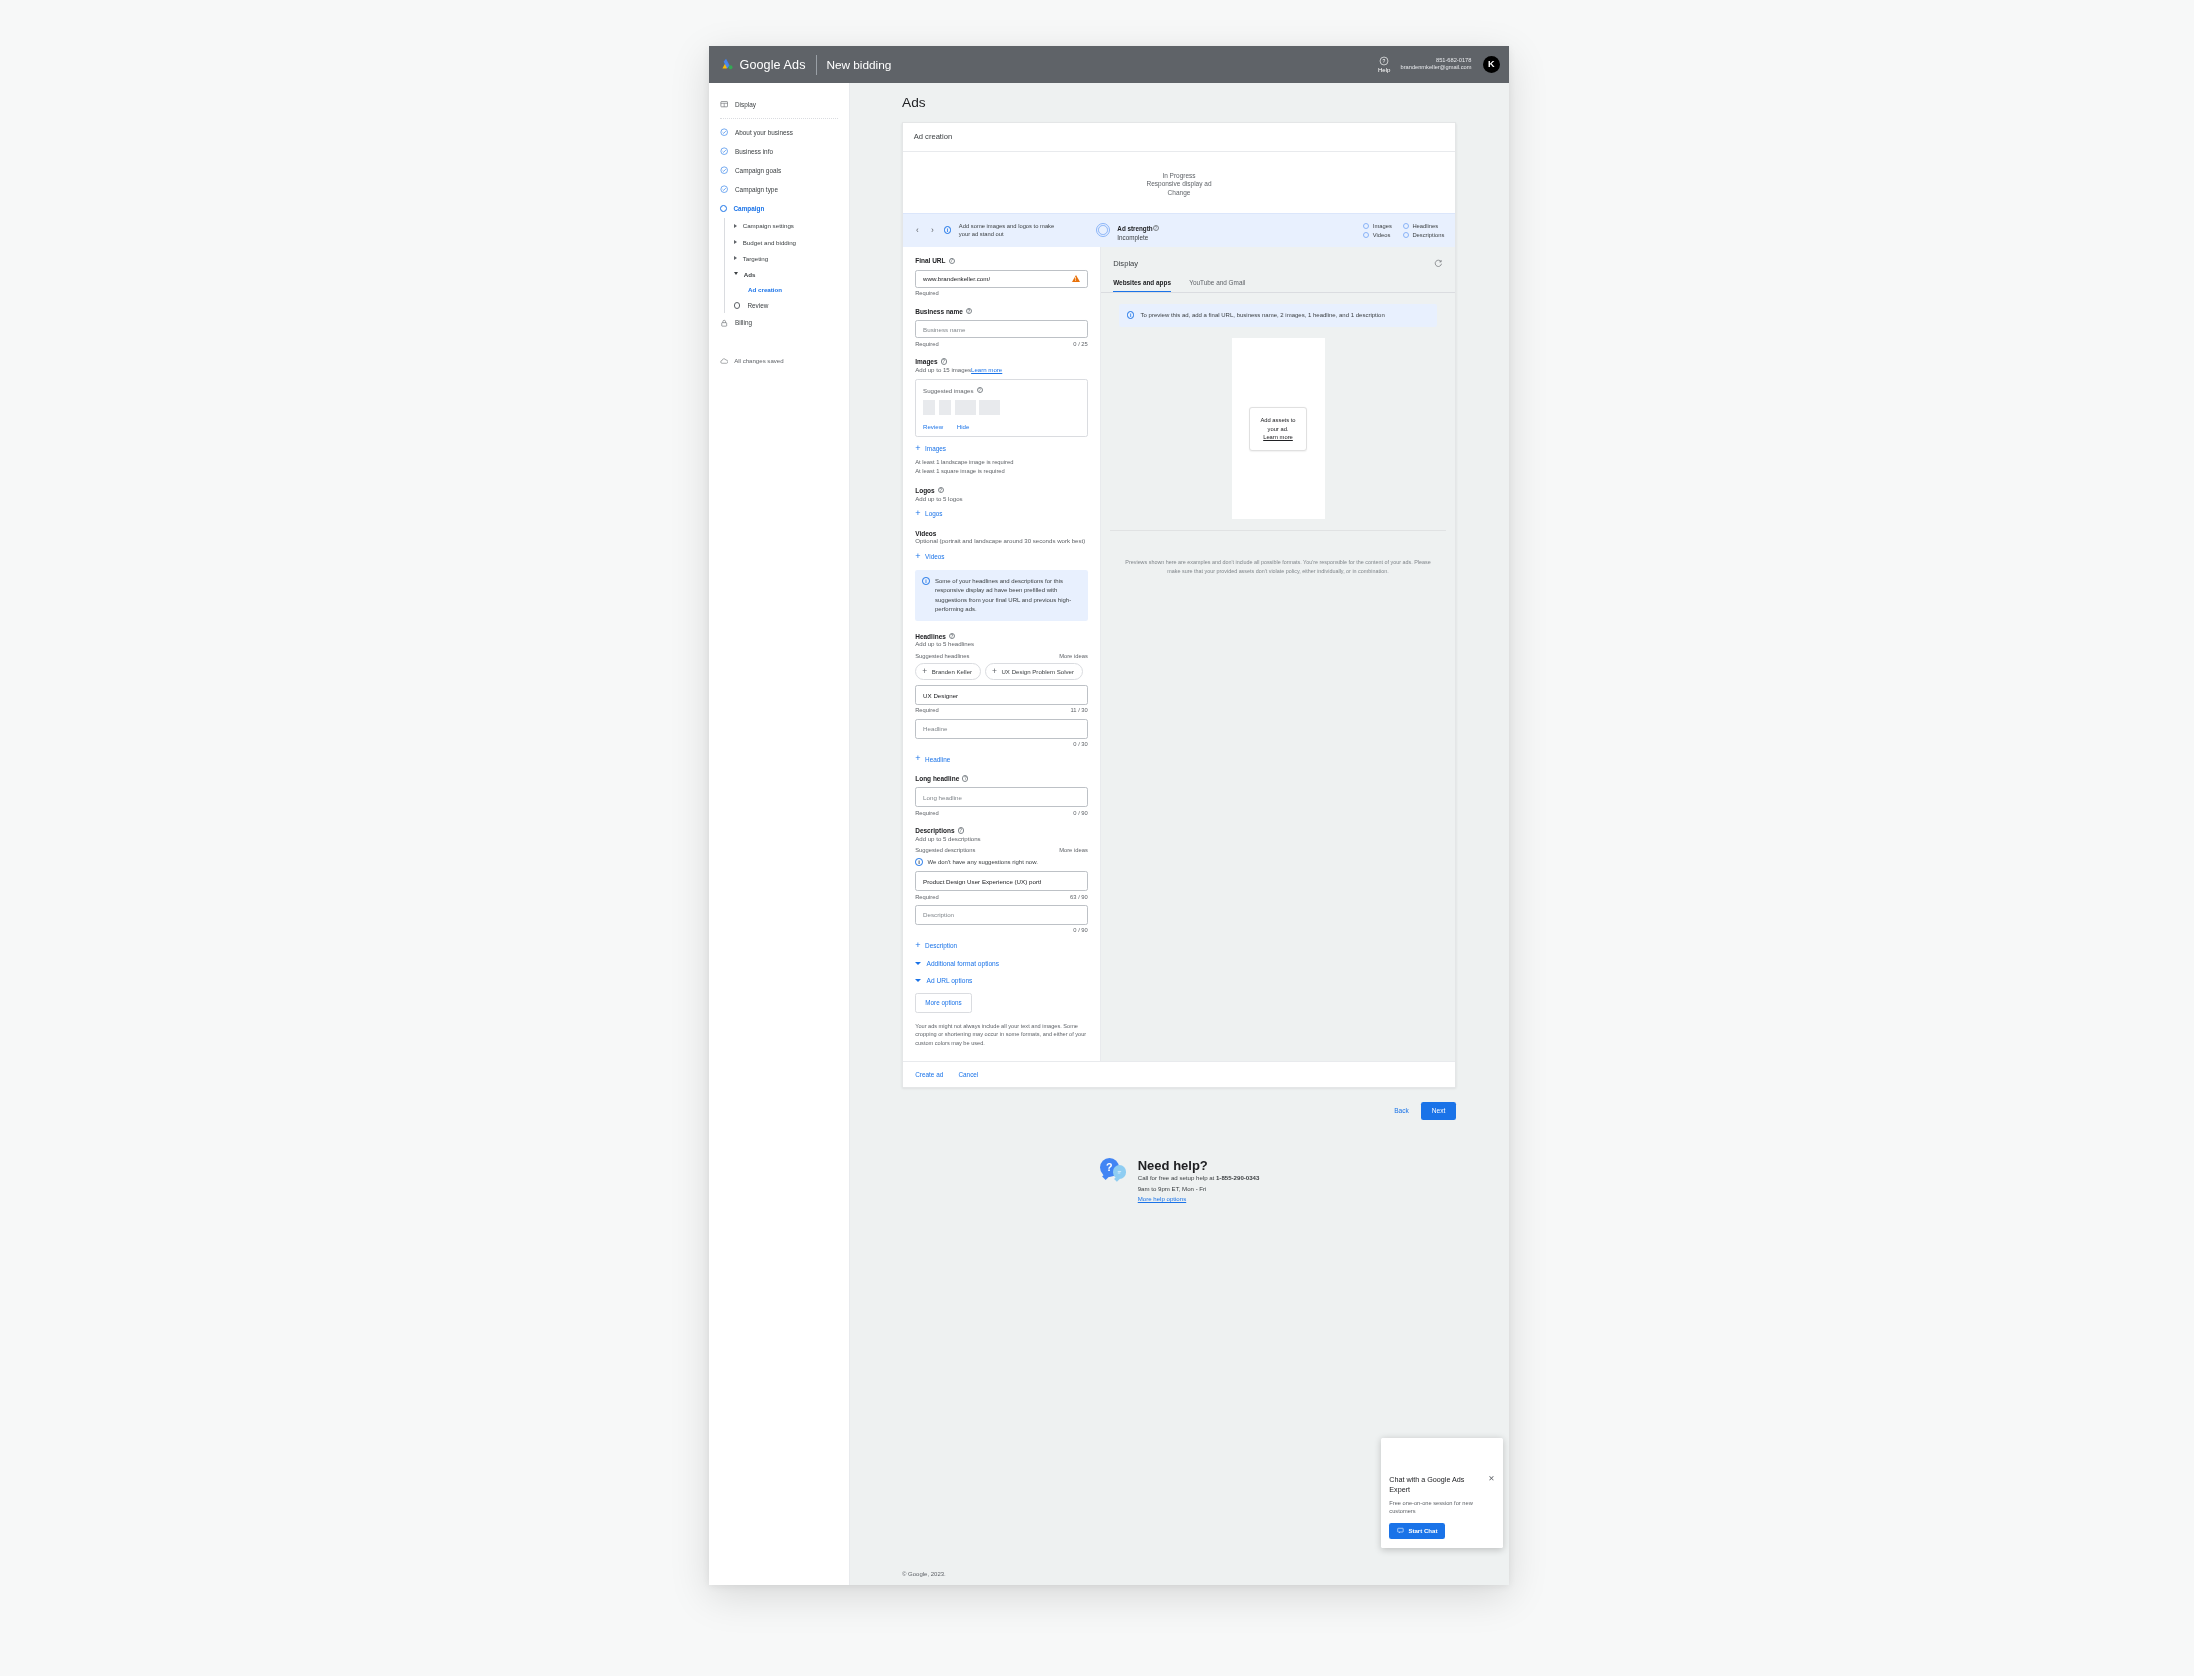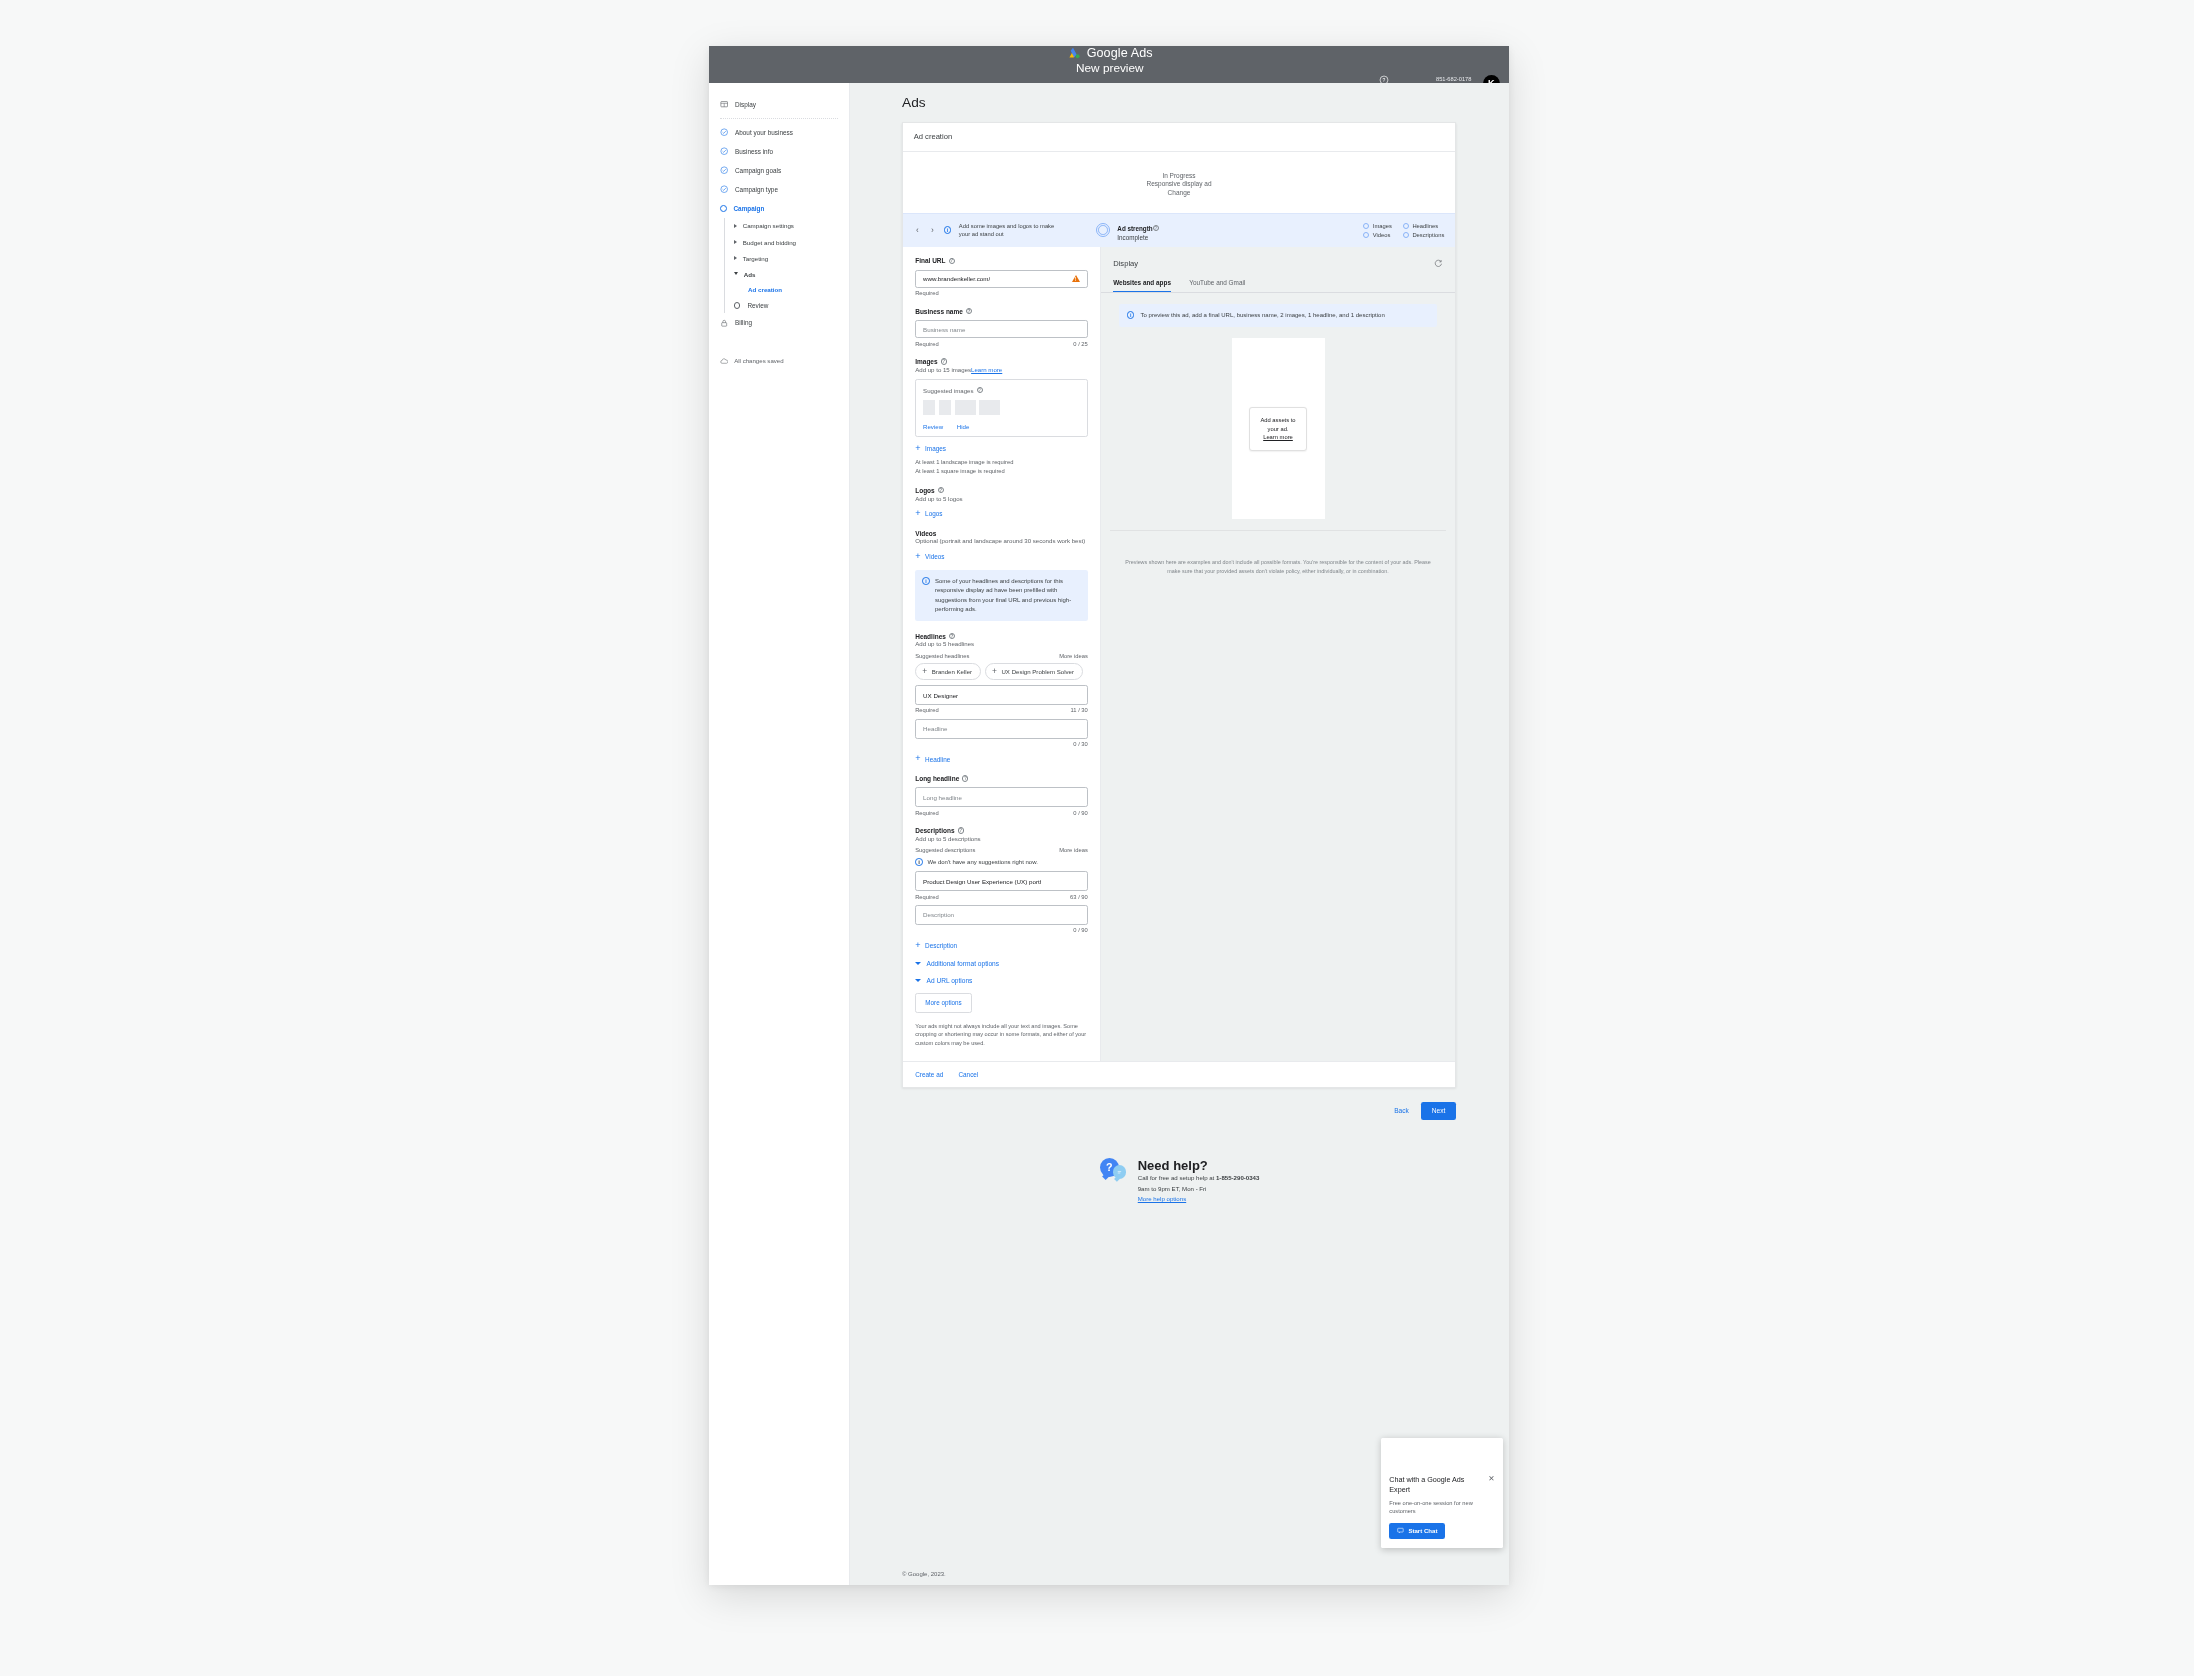--- a/index.html
+++ b/index.html
@@ -14,21 +14,21 @@
     left: 709px; top: 46px;
     width: 800px; height: 1539px;
     background: #fff;
     box-shadow: 0 10.7px 38px rgba(0,0,0,.13), 0 1.5px 7.6px rgba(0,0,0,.07);
     overflow: hidden;
   }
   
   .topbar {
     height: 37px; background: #5f6368;
     display: flex; align-items: center;
-    padding: 0 9.1px 0 10.7px; color: #fff; flex-direction: column;
+    padding: 0 9.1px 0 10.7px; color: #fff;
   }
   .brand { display: flex; align-items: center; gap: 5.3px; }
   .ads-logo { width: 14.5px; height: 14.5px; display:block; }
   .brand-text { font-size: 12.6px; letter-spacing:0.1px; }
   .brand-text b { font-weight: 500; }
   .vert-divider { width:0.8px; height:20px; background:#9aa0a6; margin:0 10px; }
   .campaign-title { font-size: 11.8px; font-weight: 400; color: #fff; }
   .topbar-right { margin-left: auto; display:flex; align-items:center; gap: 10px; }
   .help-block { display:flex; flex-direction:column; align-items:center; gap:0.8px; }
   .help-icon { width:10px; height:10px; }
@@ -227,21 +227,21 @@
   <div class="topbar">
     <div class="brand">
       <svg class="ads-logo" viewBox="0 0 24 24">
         <path d="M4 19 L10 8 L14 15 L11 19 Z" fill="#fbbc04"></path>
         <path d="M10 3 L16 14 L12 19 L6 8 Z" fill="#4285f4" opacity=".95"></path>
         <circle cx="17.5" cy="17" r="3.2" fill="#34a853"></circle>
       </svg>
       <span class="brand-text"><b>Google</b> <span>Ads</span></span>
     </div>
     <div class="vert-divider"></div>
-    <div class="campaign-title">New preview</div>
+    <div class="campaign-title">New bidding</div>
 
     <div class="topbar-right">
       <div class="help-block">
         <svg class="help-icon" viewBox="0 0 24 24">
           <circle cx="12" cy="12" r="9.5" fill="none" stroke="#fff" stroke-width="1.6"></circle>
           <text x="12" y="16.5" font-size="12" fill="#fff" text-anchor="middle" font-family="Liberation Sans">?</text>
         </svg>
         <span class="help-label">Help</span>
       </div>
       <div class="acct-block">

